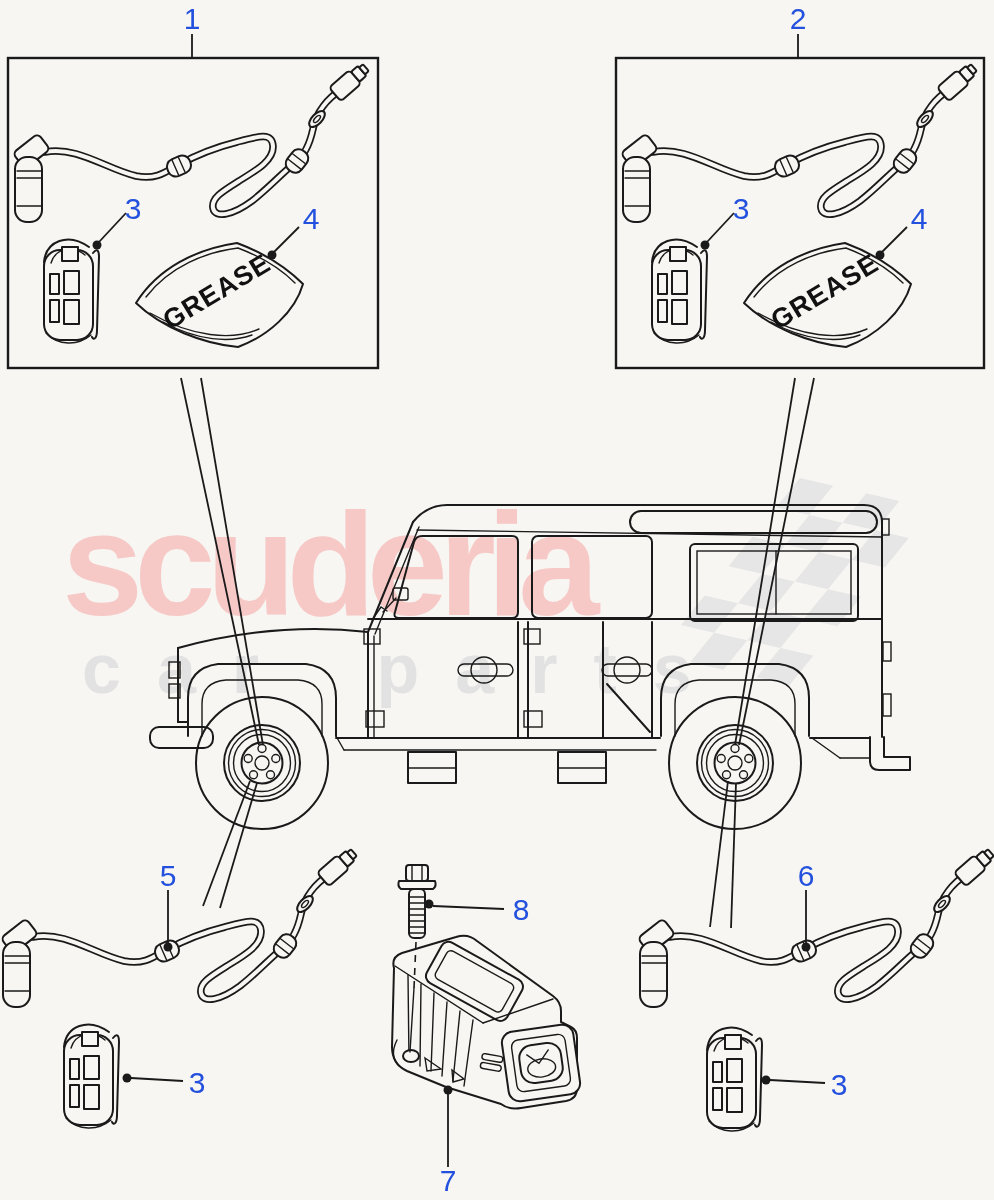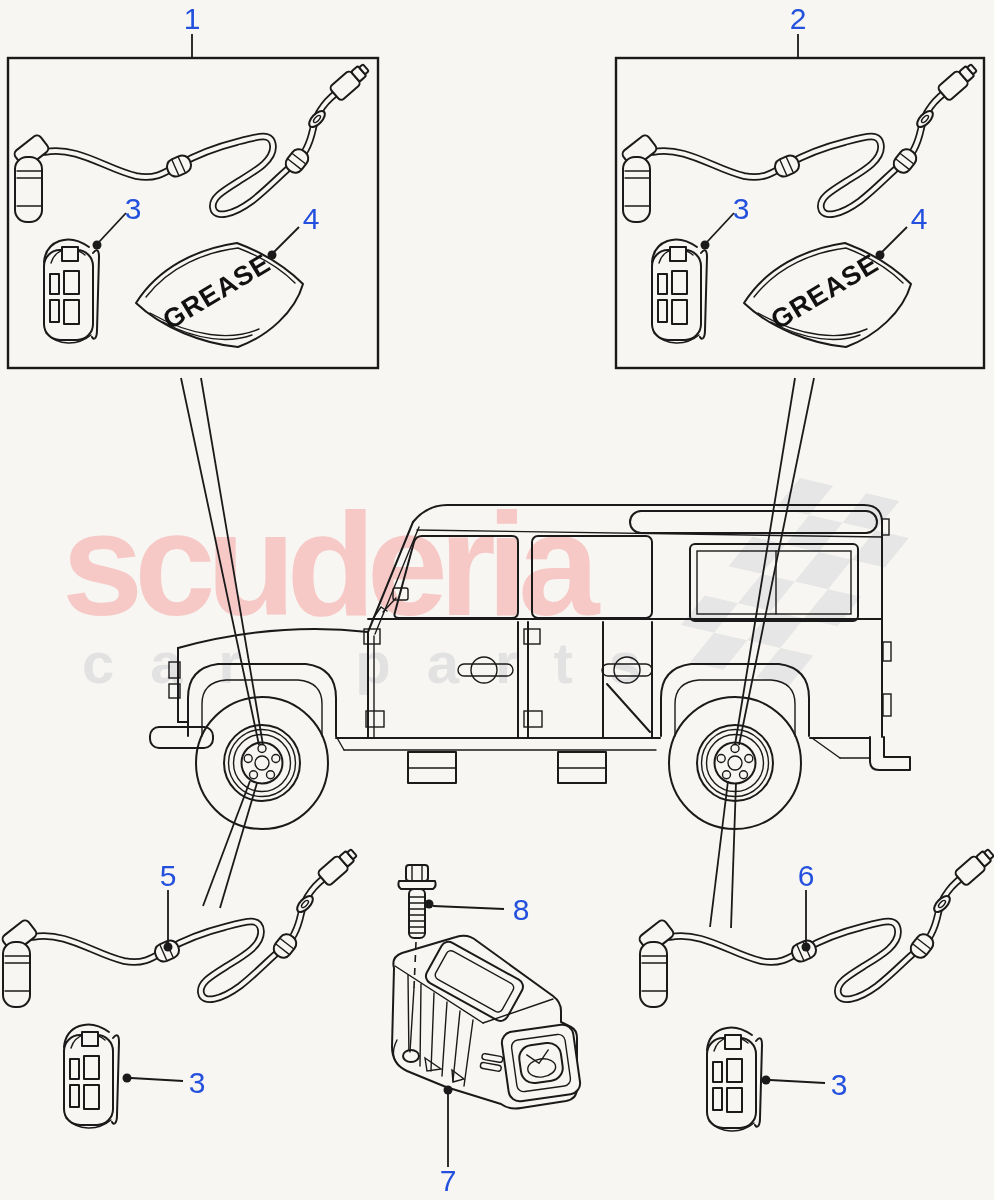--- a/index.html
+++ b/index.html
@@ -6,21 +6,21 @@
     --callout_blue:#2351de; --line:#1a1a1a; --watermark_pink:#f6c9c7;
     --watermark_grey:#e2e2e2; --checker_grey:#e6e6e6; --background:#f7f6f2;
   }
   html,body{margin:0;padding:0;background:var(--background);}
   .canvas{position:relative;width:994px;height:1200px;background:var(--background);
           font-family:"Liberation Sans",sans-serif;overflow:hidden;}
   .layer{position:absolute;inset:0;}
   
   .wm-primary{position:absolute;left:62px;top:492px;font-size:146px;font-weight:bold;
       letter-spacing:-9px;line-height:1;color:var(--watermark_pink);white-space:nowrap;}
-  .wm-secondary{position:absolute;left:82px;top:634px;font-size:58px;font-weight:bold;
+  .wm-secondary{position:absolute;left:82px;top:634px;font-size:70px;font-weight:bold;
       letter-spacing:36px;word-spacing:26px;line-height:1;color:var(--watermark_grey);white-space:nowrap;}
   
   svg{position:absolute;left:0;top:0;}
   .ln{stroke:var(--line);stroke-width:2;fill:none;stroke-linecap:round;stroke-linejoin:round;}
   .ln-thin{stroke:var(--line);stroke-width:1.4;fill:none;stroke-linecap:round;}
   .wfill{fill:var(--background);}
   .tube-o{stroke:var(--line);stroke-width:7.5;fill:none;stroke-linecap:round;}
   .tube-i{stroke:var(--background);stroke-width:4;fill:none;stroke-linecap:round;}
   .leader{stroke:var(--line);stroke-width:1.8;fill:none;}
   .dash{stroke:var(--line);stroke-width:1.6;fill:none;stroke-dasharray:7 6;}

